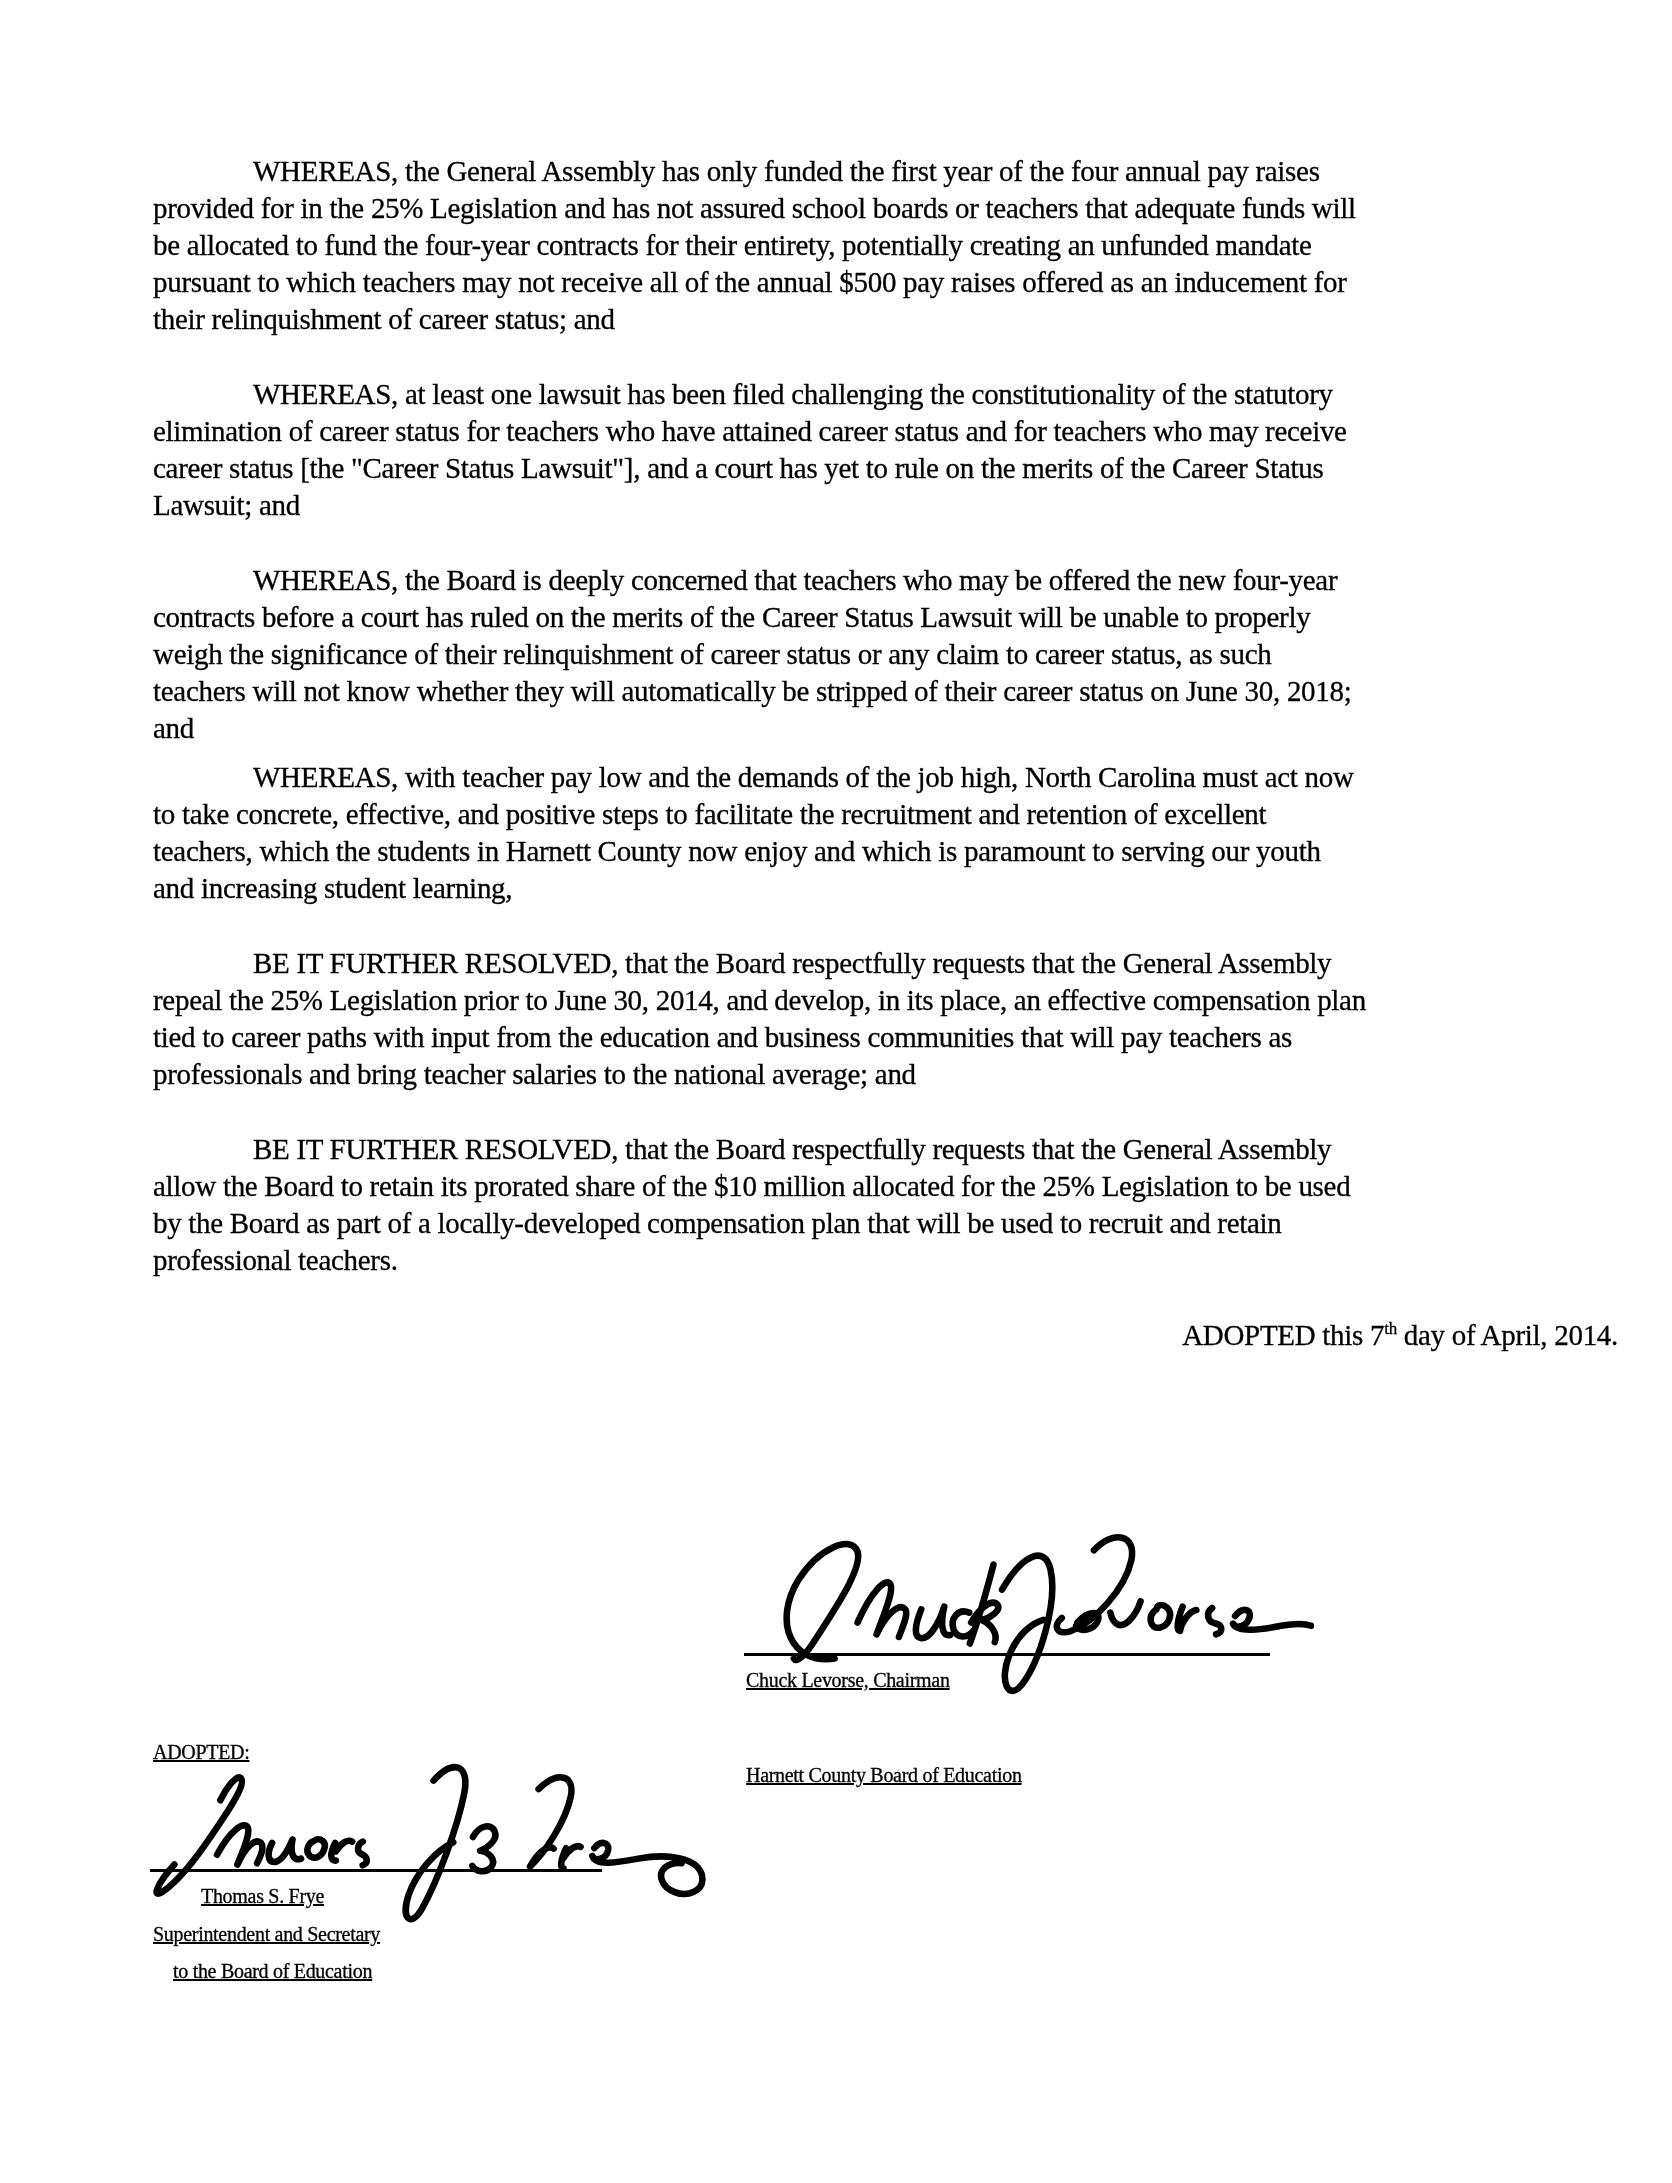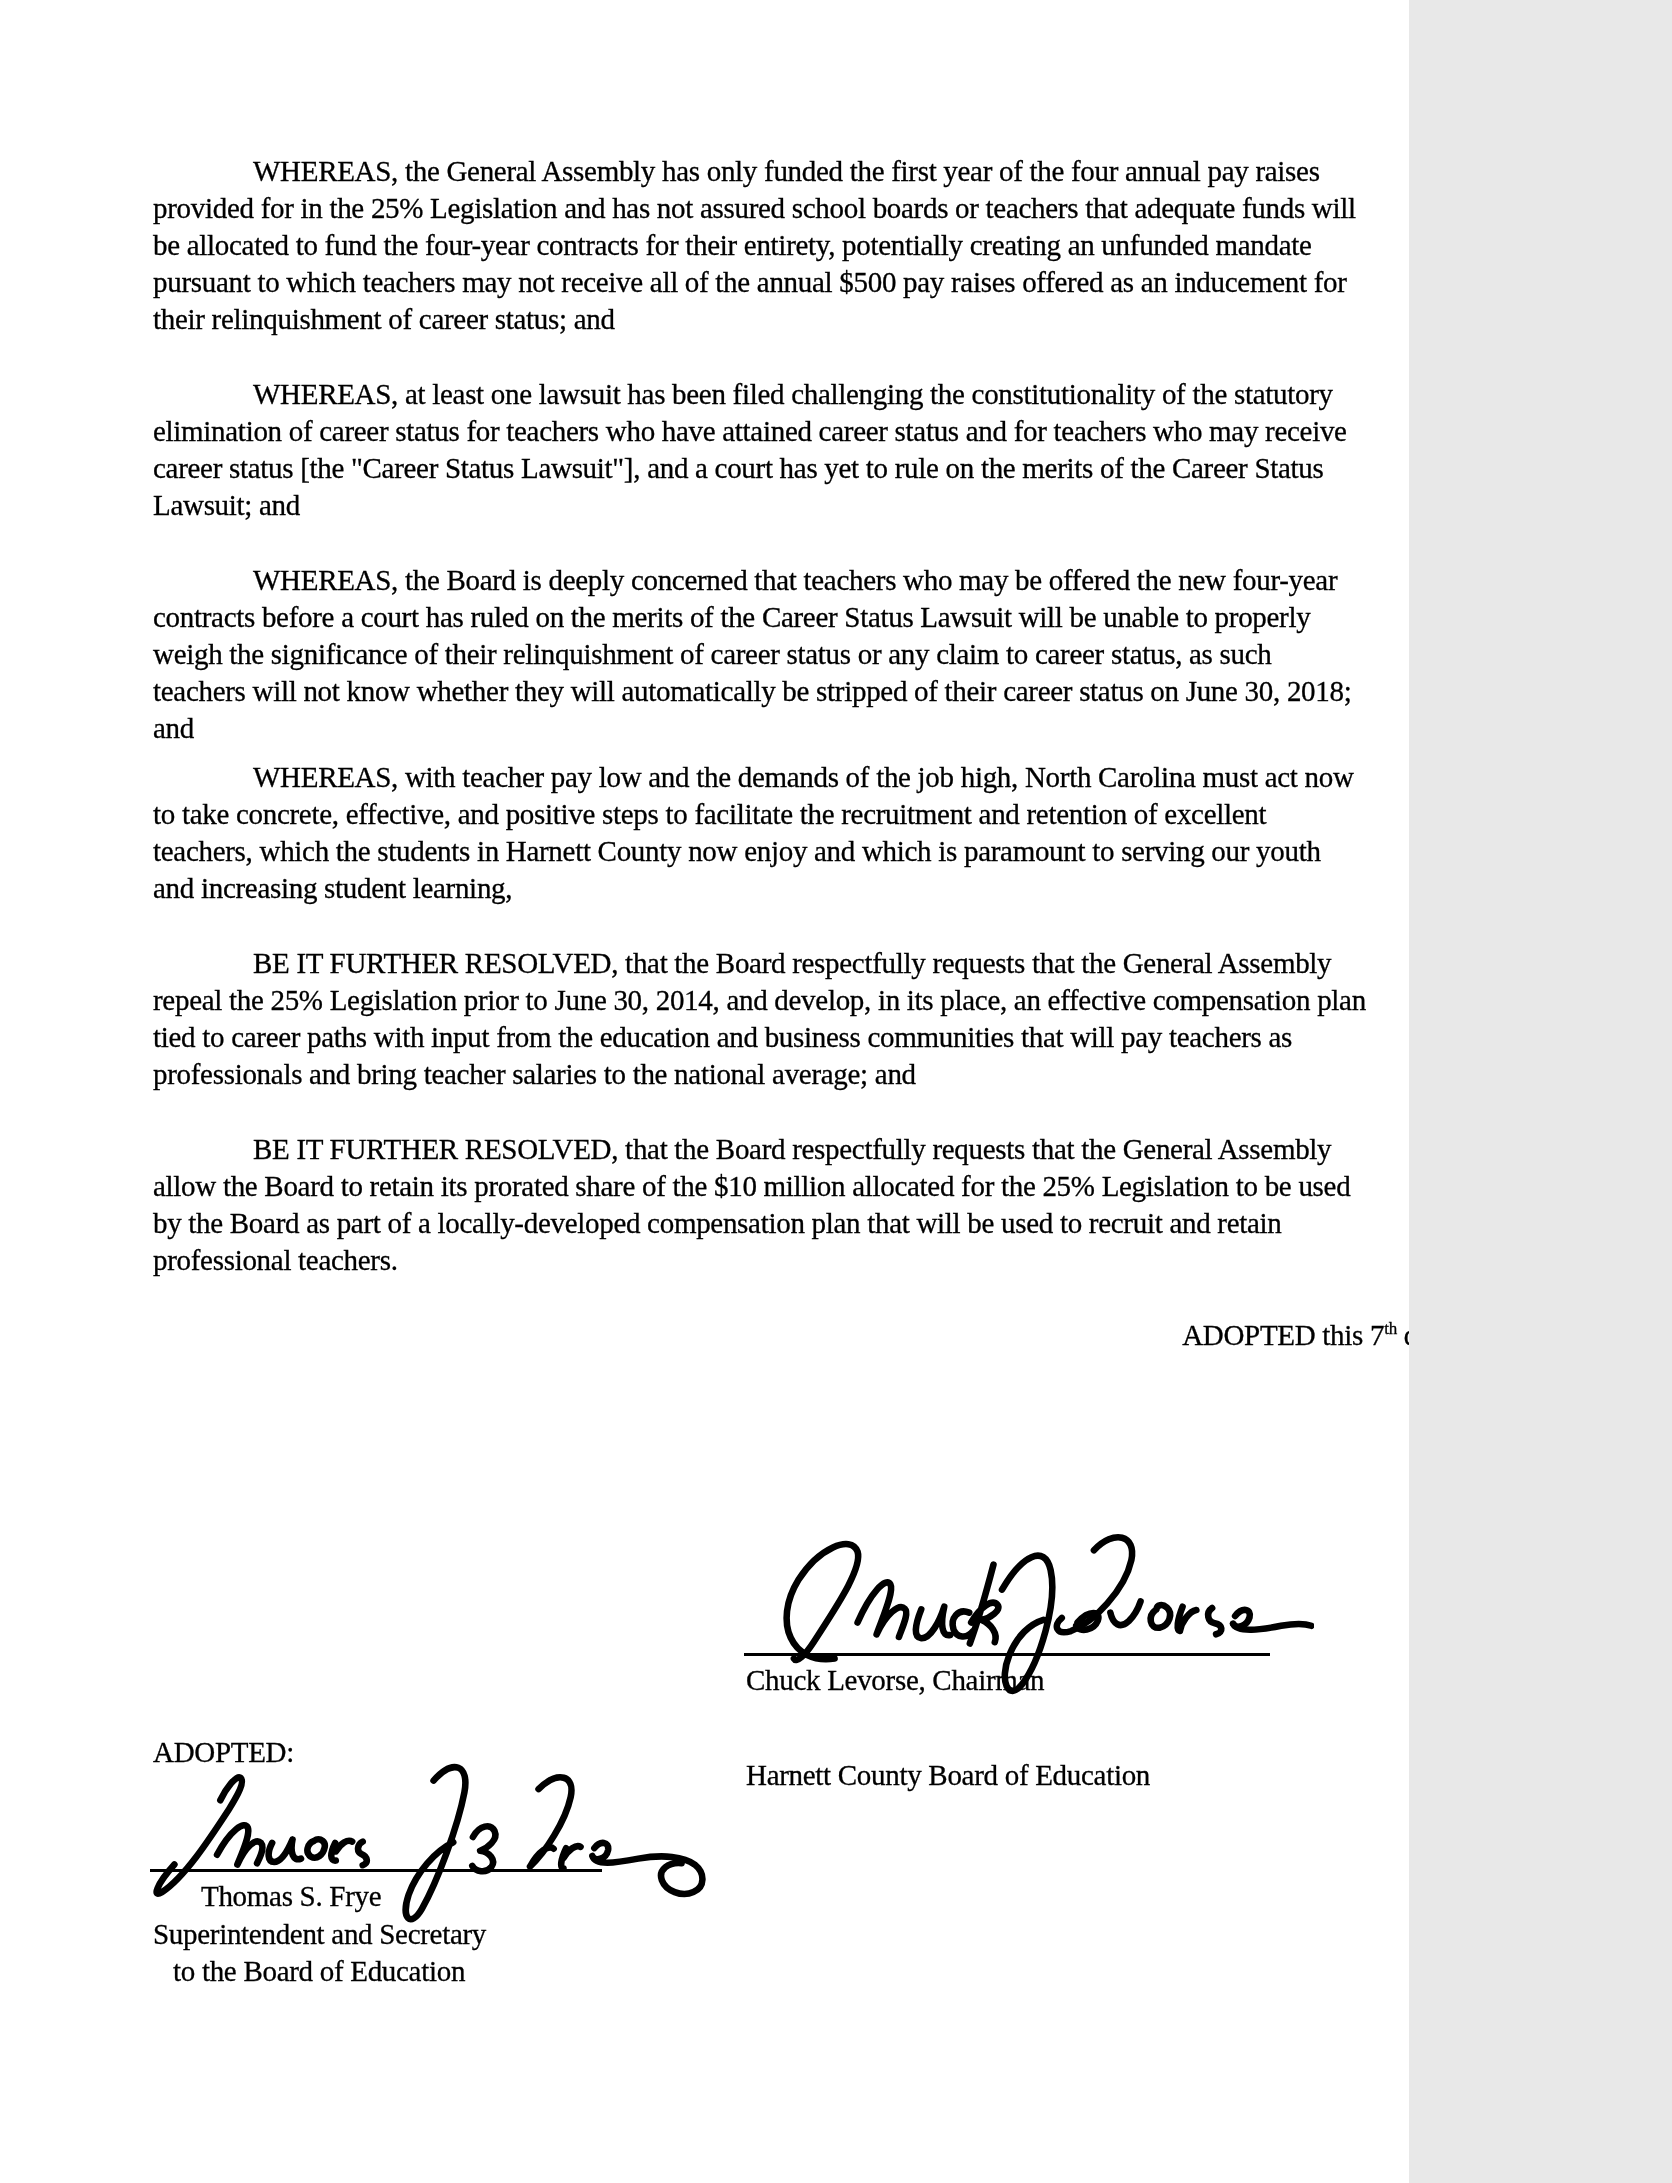--- a/index.html
+++ b/index.html
@@ -1,18 +1,18 @@
 <!DOCTYPE html>
 <html style="font-size:10.5px"><head>
 <meta charset="utf-8">
 <style>
   html, body { margin: 0; padding: 0; background: #e8e8e8; }
   .page {
     position: relative;
-    width: 1409px;
+    width: 1672px;
     height: 2183px;
     background: #ffffff;
     overflow: hidden;
     font-family: "Liberation Serif", "DejaVu Serif", serif;
     color: #000000;
   }
   .content {
     position: absolute;
     left: 153px;
     top: 153px;
@@ -46,24 +46,25 @@
     stroke-linecap: round;
     stroke-linejoin: round;
   }
   .sig-rule {
     position: absolute;
     height: 3.3px;
     background: #000;
   }
   .sig-text {
     position: absolute;
-    font-size: 29px;
+    font-size: 20px;
     line-height: 33px;
     letter-spacing: -0.3px;
     white-space: nowrap;
+    text-decoration: underline;
     -webkit-text-stroke: 0.3px #000;
   }
   #rule-chairman { left: 744px; top: 1653px; width: 526px; }
   #chairman-name { left: 746px; top: 1664px; }
   #chairman-org  { left: 746px; top: 1759px; }
   #attest-label  { left: 153px;  top: 1736px; }
   #rule-attest   { left: 150px;  top: 1869px; width: 452px; }
   #attest-name   { left: 153px;  top: 1880px; margin-left: 48px; }
   #attest-title1 { left: 153px;  top: 1918px; }
   #attest-title2 { left: 173px;  top: 1955px; }

